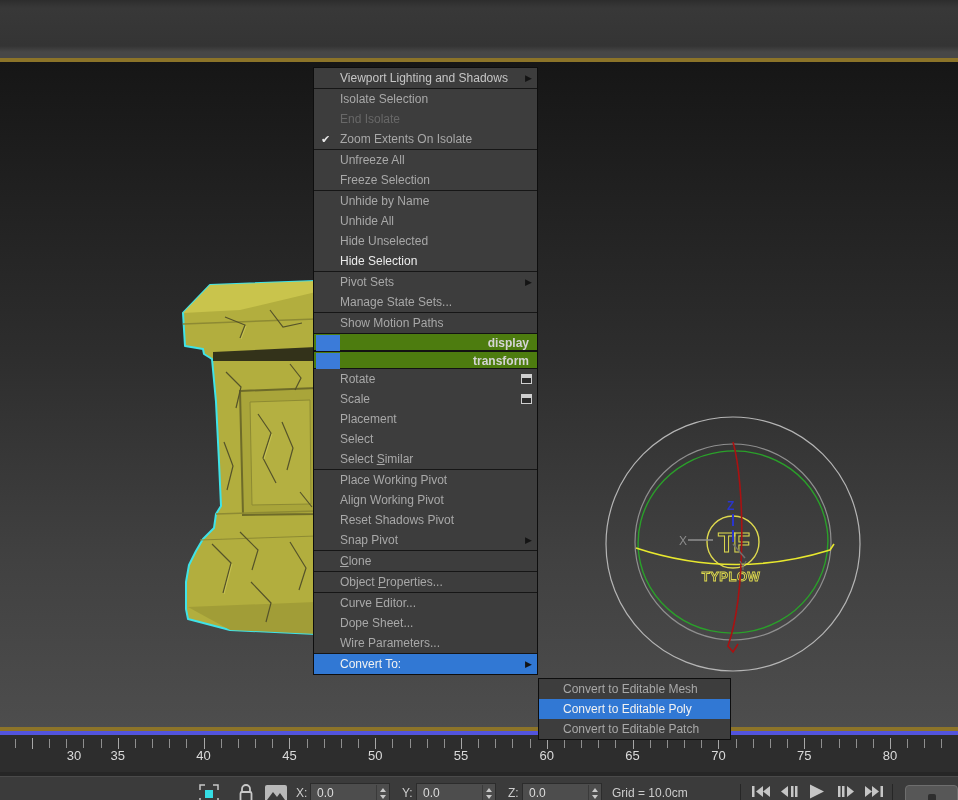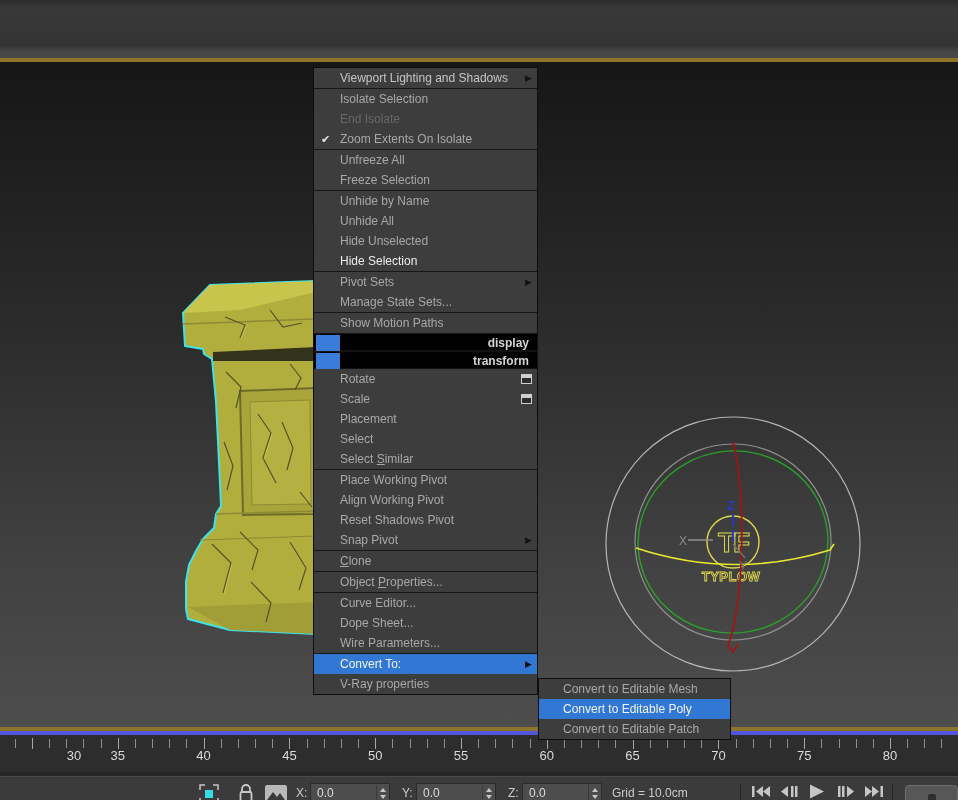--- a/index.html
+++ b/index.html
@@ -25,21 +25,21 @@
   .mi .lbl { display:block; margin-left:26px; white-space:nowrap; overflow:hidden; }
   .mi.bright { color:#c6c6c6; }
   .mi.dis { color:#686868; }
   .mi.emph { color:#ececec; }
   .mi.hl { background:#3178d4; color:#f2f2f2; }
   .chk { position:absolute; left:7px; top:0; color:#e8e8e8; font-size:11px; }
   .arr { position:absolute; right:5px; top:0; color:#141414; font-size:9px; }
   .sbox { position:absolute; right:5px; top:5px; width:11px; height:10px;
     border:1px solid #cfcfcf; background:linear-gradient(#cfcfcf 0 3px, #2c2c2c 3px); }
   .msep { height:1px; background:#161616; }
-  .mh { position:relative; height:18px; line-height:18px; border-top:1px solid #121212; border-bottom:1px solid #121212; background:#000000; }
+  .mh { position:relative; height:18px; line-height:18px; border-top:1px solid #121212; border-bottom:1px solid #121212; background:#4d7c0f; }
   .mh .sq { position:absolute; left:2px; top:1px; width:24px; height:16px; background:#3b7bd9; }
   .mh .hlbl { position:absolute; right:8px; top:0; color:#d4d4d4; font-weight:bold; }
 
   
   #submenu { position:absolute; left:538px; top:678px; width:193px; background:#3d3d3d;
     border:1px solid #0e0e0e; z-index:11; font-size:12px; }
   #submenu .mi .lbl { margin-left:24px; }
 
   
   #timeline { position:absolute; left:0; top:731px; width:958px; height:41px; background:#2d2d2d; }
@@ -374,23 +374,20 @@
         <span class="lbl">Dope Sheet...</span>
       </div>
       <div class="mi">
         <span class="lbl">Wire Parameters...</span>
       </div>
       <div class="msep"></div>
       <div class="mi hl">
         <span class="lbl">Convert To:</span>
         <span class="arr">▶</span>
       </div>
-      <div class="mi">
-        <span class="lbl">V-Ray properties</span>
-      </div>
     </div>
 
   <div id="submenu">
       <div class="mi">
         <span class="lbl">Convert to Editable Mesh</span>
       </div>
       <div class="mi hl">
         <span class="lbl">Convert to Editable Poly</span>
       </div>
       <div class="mi">

